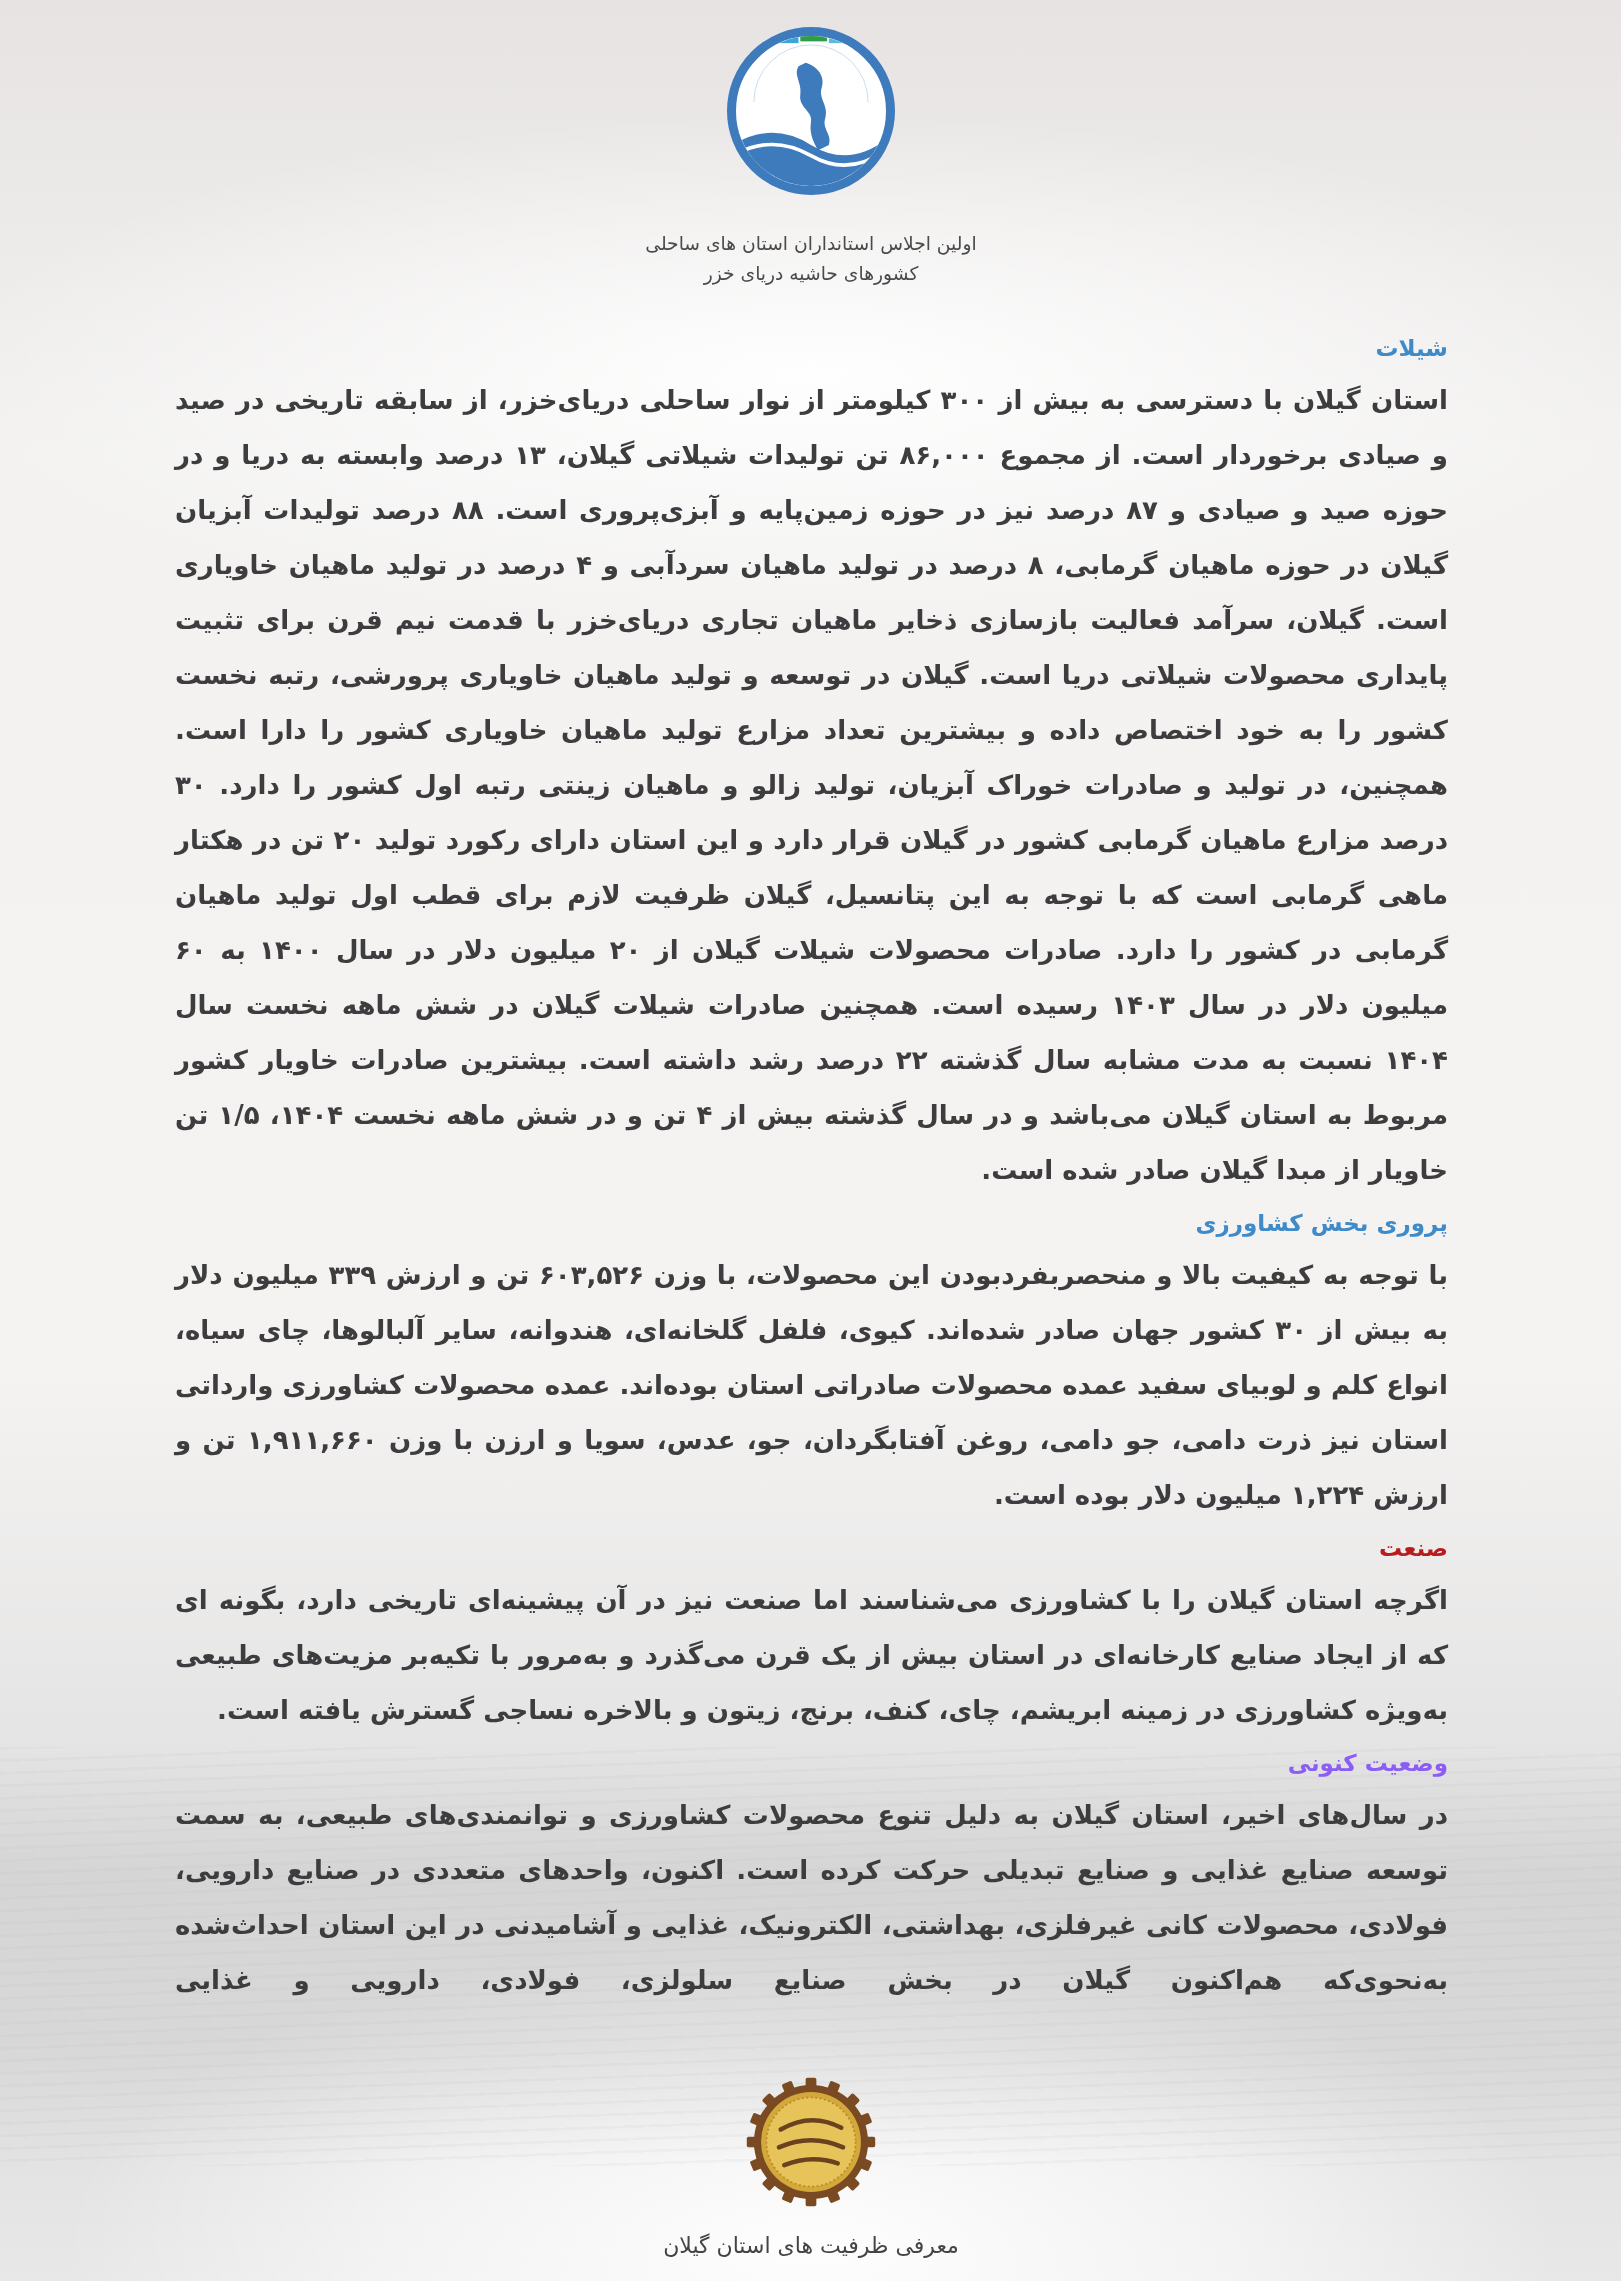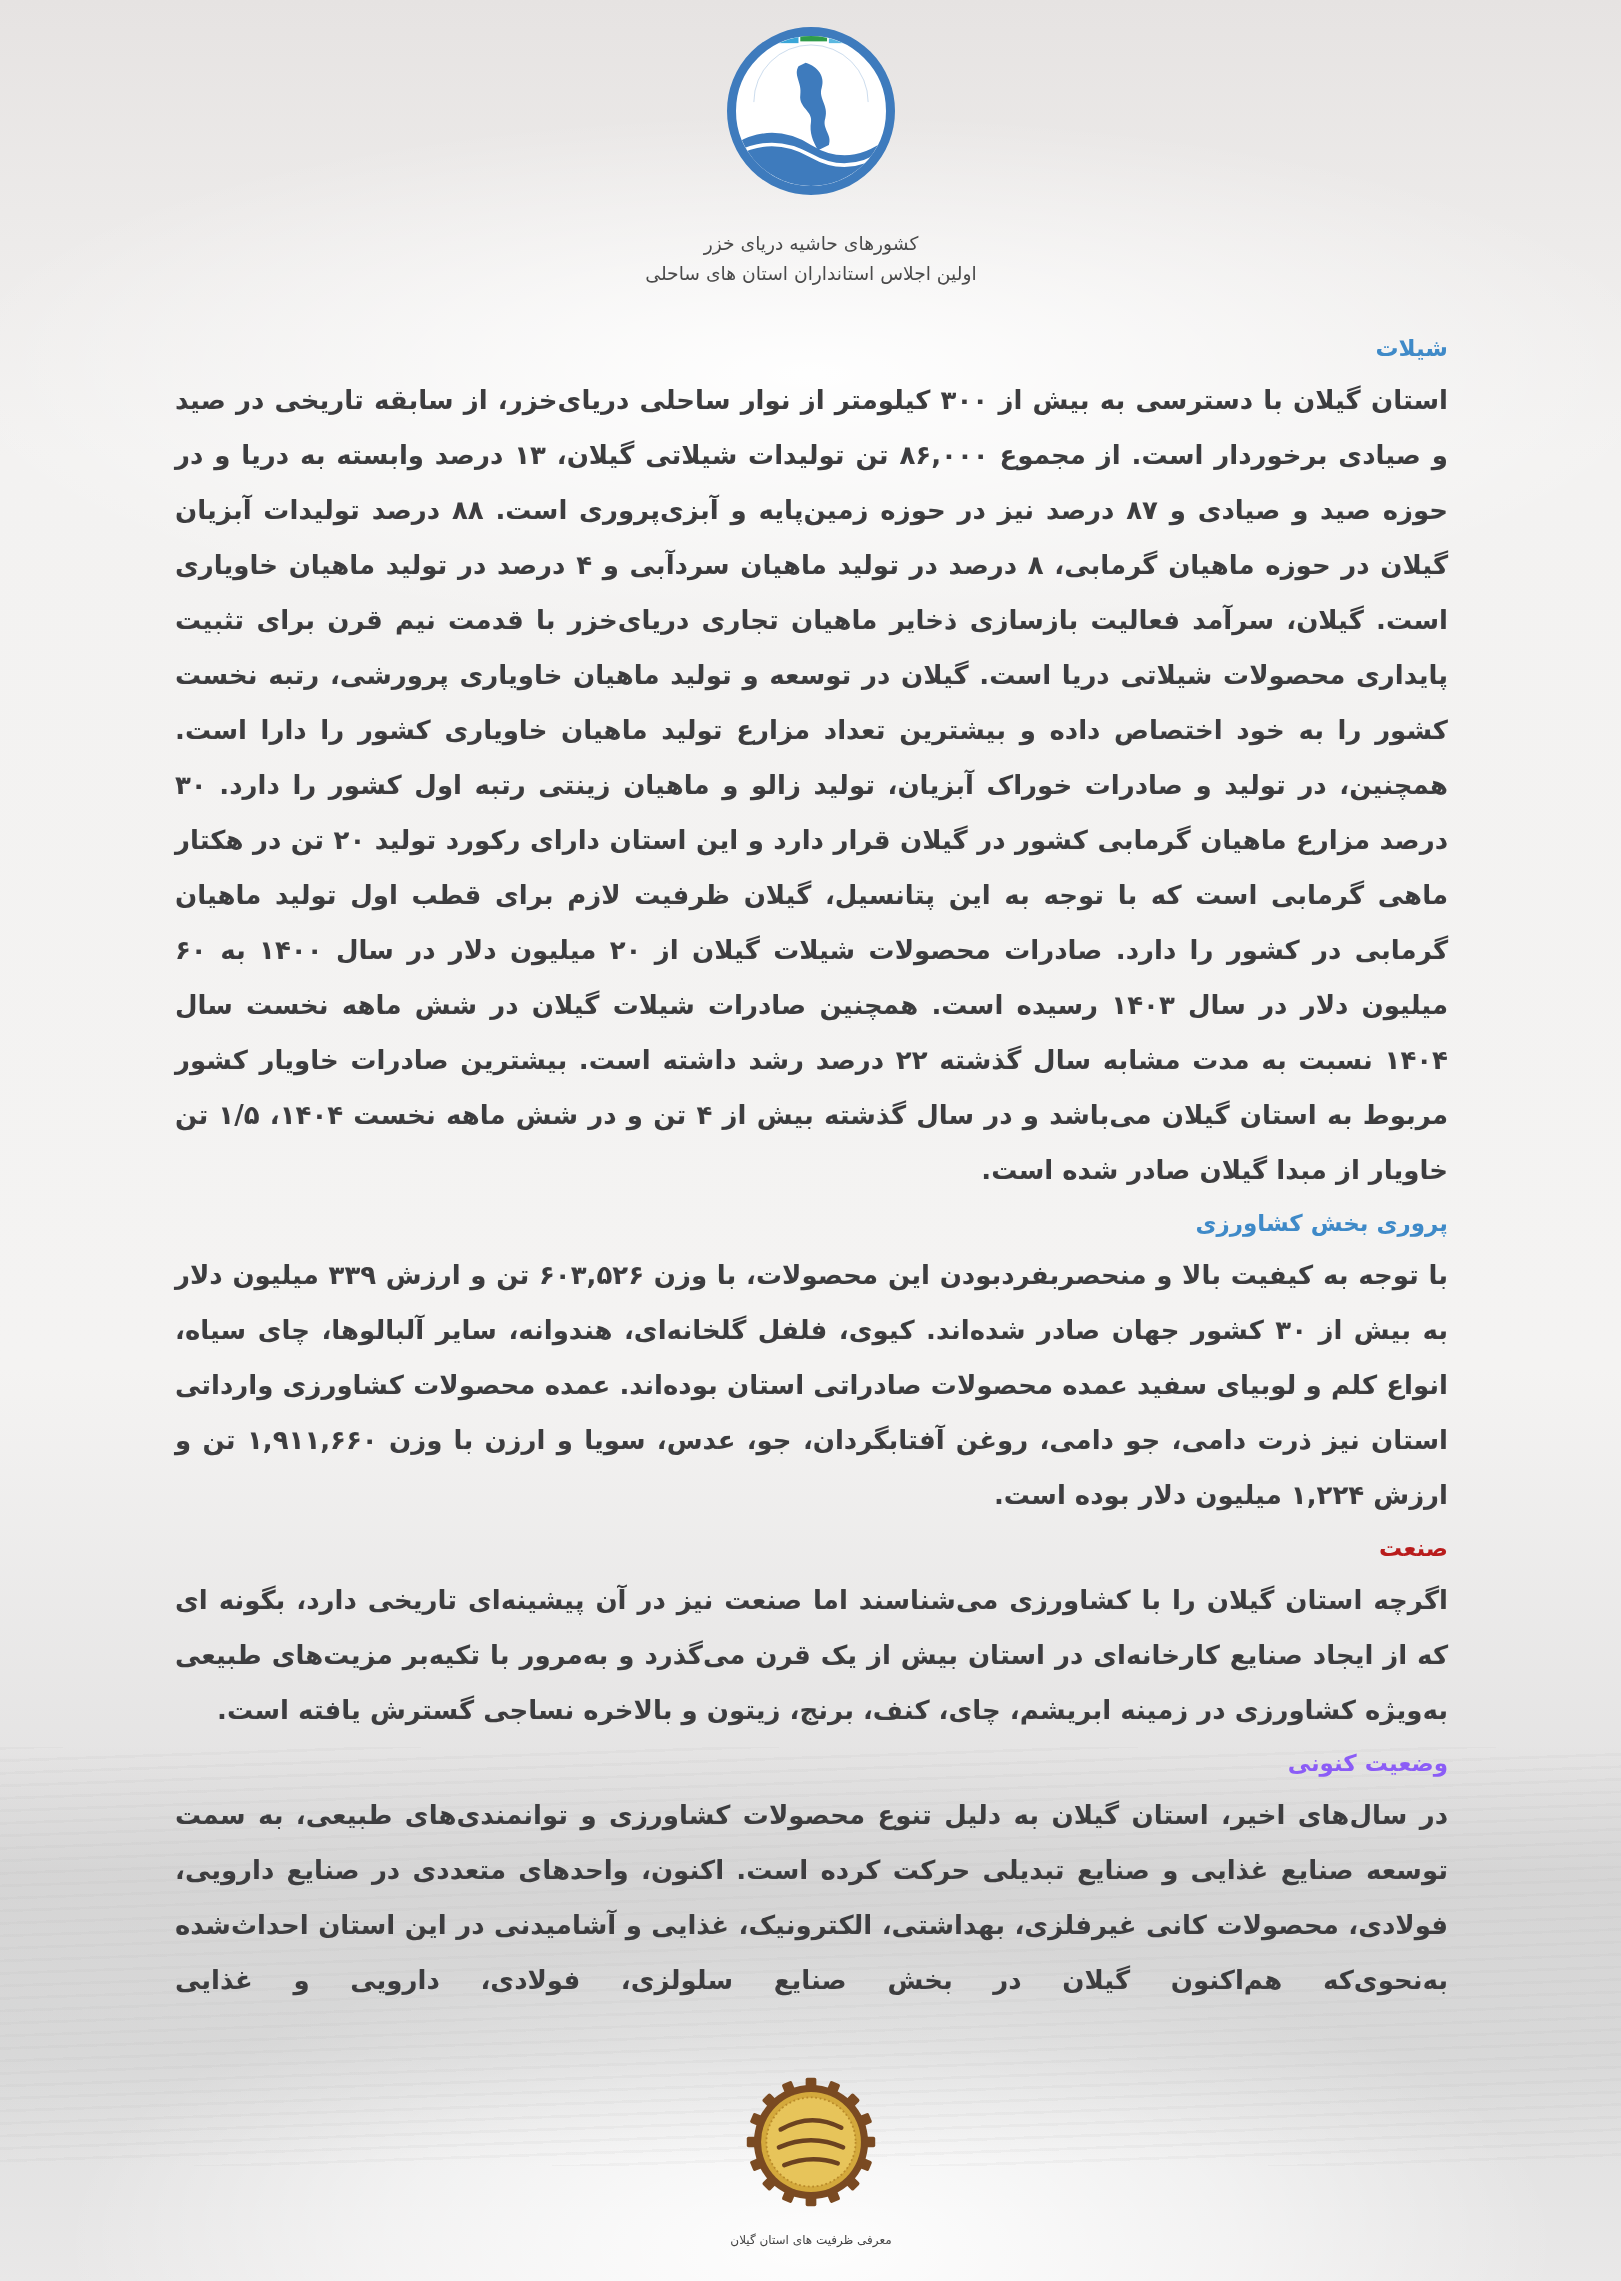--- a/index.html
+++ b/index.html
@@ -46,21 +46,21 @@
     font-size: 26px; font-weight: bold; line-height: 55px; margin: 0;
     text-align-last: right;
   }
   .footer {
     position: absolute; left: 0; right: 0; top: 2076px; text-align: center;
   }
   .seal {
     width: 132px; height: 132px; margin: 0 auto; position: relative;
   }
   .footer-title {
-    margin-top: 25px; color: #444; font-size: 12px; direction: rtl; text-align: center;
+    margin-top: 25px; color: #444; font-size: 22px; direction: rtl; text-align: center;
   }
 </style>
 </head>
 <body>
 
 <div class="bg"></div>
 <div class="sea"></div>
 
 <div class="header">
   <div class="logo">
@@ -70,22 +70,22 @@
       <rect x="72" y="-6" width="30" height="12" fill="#2f9c4a"></rect>
       <rect x="104" y="-4" width="30" height="12" fill="#5bb8e0"></rect>
       <rect x="132" y="6" width="22" height="12" fill="#2d8b4a" transform="rotate(40 143 12)"></rect>
       <path d="M78 30 C92 34 100 46 96 58 C92 70 104 78 100 92 C96 104 108 110 104 122 L92 128 C86 118 82 108 84 96 C86 84 70 80 72 66 C74 52 64 44 70 34 Z" fill="#3e7bbd"></path>
       <path d="M0 120 Q42 96 84 122 T168 116 L168 168 L0 168 Z" fill="#3e7bbd"></path>
       <path d="M0 132 Q42 110 84 134 T168 128" stroke="#ffffff" stroke-width="4" fill="none"></path>
       <path d="M20 74 A64 64 0 0 1 148 74" stroke="#3e7bbd" stroke-width="1" fill="none" opacity="0.3"></path>
     </svg>
   </div>
   <div class="header-title">
+    <div>اولین اجلاس استانداران استان های ساحلی</div>
     <div>کشورهای حاشیه دریای خزر</div>
-    <div>اولین اجلاس استانداران استان های ساحلی</div>
   </div>
 </div>
 
 <div class="content">
   <h2 class="section-title">شیلات</h2>
   <p class="para">استان گیلان با دسترسی به بیش از ۳۰۰ کیلومتر از نوار ساحلی دریای‌خزر، از سابقه تاریخی در صید و صیادی برخوردار است. از مجموع ۸۶,۰۰۰ تن تولیدات شیلاتی گیلان، ۱۳ درصد وابسته به دریا و در حوزه صید و صیادی و ۸۷  درصد نیز در حوزه زمین‌پایه و آبزی‌پروری است. ۸۸ درصد تولیدات آبزیان گیلان در حوزه ماهیان گرمابی، ۸ درصد در تولید ماهیان سردآبی و ۴ درصد در تولید ماهیان خاویاری است. گیلان، سرآمد فعالیت بازسازی ذخایر ماهیان تجاری دریای‌خزر با قدمت نیم قرن برای تثبیت پایداری محصولات شیلاتی دریا است. گیلان در توسعه و تولید ماهیان خاویاری پرورشی، رتبه نخست کشور را به خود اختصاص داده و بیشترین تعداد مزارع تولید ماهیان خاویاری کشور را دارا است. همچنین، در تولید و صادرات خوراک آبزیان، تولید زالو و ماهیان زینتی رتبه اول کشور را دارد. ۳۰ درصد مزارع ماهیان گرمابی کشور در گیلان قرار دارد و این استان دارای رکورد تولید ۲۰ تن در هکتار ماهی گرمابی است که با توجه به این پتانسیل، گیلان ظرفیت لازم برای قطب اول تولید ماهیان گرمابی در کشور را دارد. صادرات محصولات شیلات گیلان از ۲۰ میلیون دلار در سال ۱۴۰۰ به ۶۰ میلیون دلار در سال ۱۴۰۳ رسیده است. همچنین صادرات شیلات گیلان در شش ماهه نخست سال ۱۴۰۴ نسبت به مدت مشابه سال گذشته ۲۲ درصد رشد داشته است. بیشترین صادرات خاویار کشور مربوط به استان گیلان می‌باشد و در سال گذشته بیش از ۴ تن و در شش ماهه نخست ۱۴۰۴، ۱/۵ تن خاویار از مبدا گیلان صادر شده است.</p>
 
   <h2 class="section-title">پروری بخش کشاورزی</h2>
   <p class="para">با توجه به کیفیت بالا و منحصربفردبودن این محصولات، با وزن ۶۰۳,۵۲۶ تن و ارزش ۳۳۹ میلیون دلار به بیش از ۳۰ کشور جهان صادر شده‌اند. کیوی، فلفل گلخانه‌ای، هندوانه، سایر آلبالوها، چای سیاه، انواع کلم و لوبیای سفید عمده محصولات صادراتی استان بوده‌اند. عمده محصولات کشاورزی وارداتی استان نیز ذرت دامی، جو دامی، روغن آفتابگردان، جو، عدس، سویا و ارزن با وزن ۱,۹۱۱,۶۶۰ تن و ارزش ۱,۲۲۴ میلیون دلار بوده است.</p>
 

